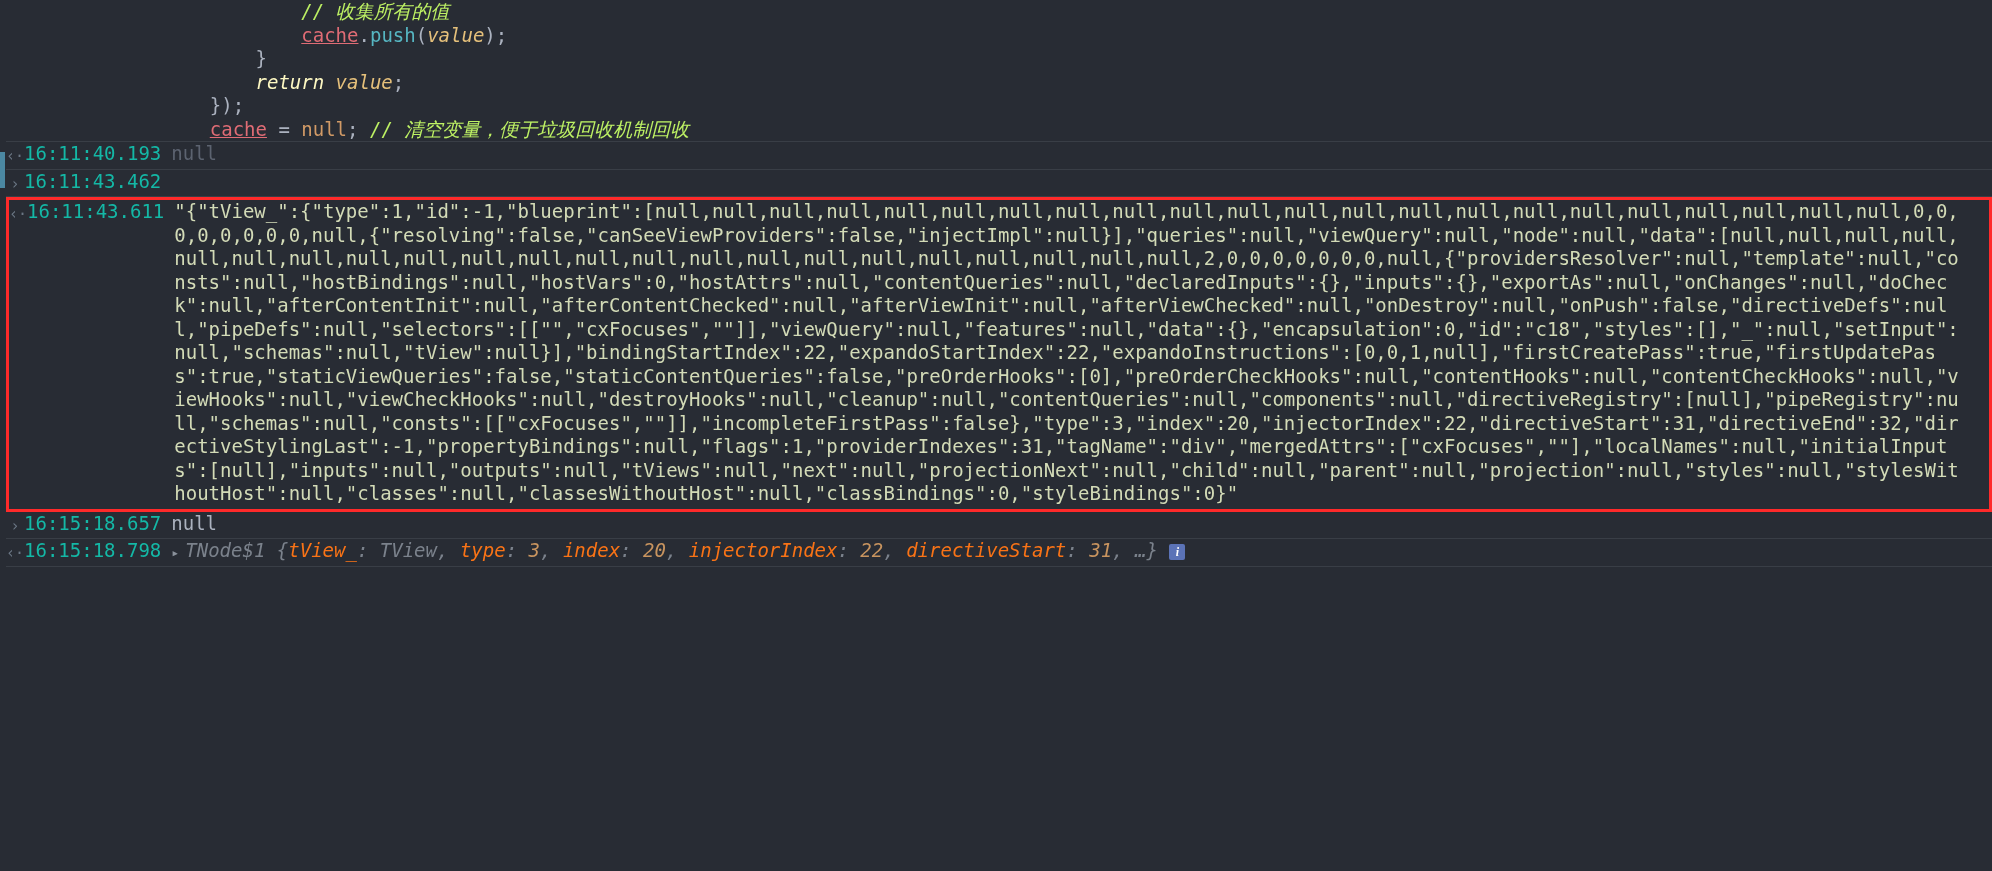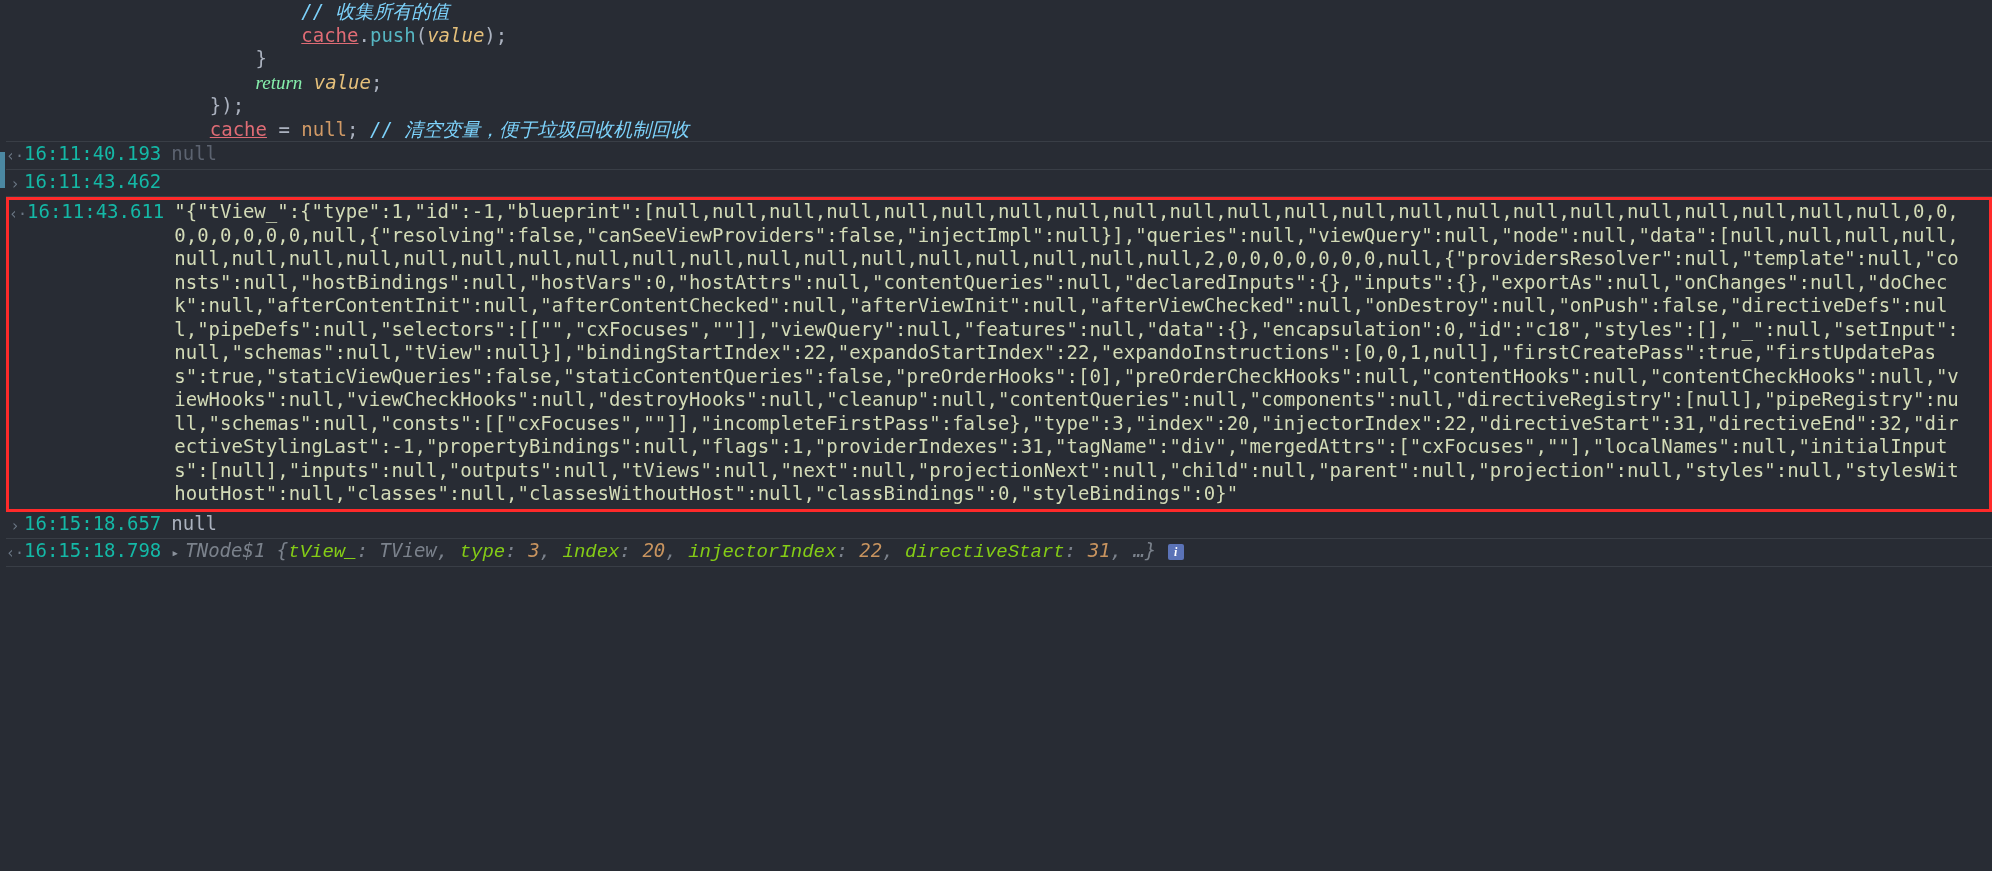--- a/index.html
+++ b/index.html
@@ -43,43 +43,43 @@
     white-space: pre-wrap;
     word-break: break-all;
     overflow-wrap: anywhere;
     padding-right: 30px;
   }
   .divider {
     border-top: 1px solid #393e46;
     margin: 0;
   }
   
-  .tok-i { color: #86efac; font-style: italic; font-family: Liberation Serif, serif; }                     
+  .tok-i { color: #fef9c3; font-style: italic; }                     
   .tok-obj { color: #e06c75; text-decoration: underline; }                   
   .tok-fn { color: #56b6c2; }                    
   .tok-p { color: #abb2bf; }                     
   .tok-v { color: #e5c07b; font-style: italic; }                     
   .tok-null { color: #d19a66; }                  
-  .tok-cm { color: #7dd3fc; font-style: italic; }
+  .tok-cm { color: #bef264; font-style: italic; }
 
   .undef { color: #5c6370; }
   .strcolor { color: #d3dbb7; }
 
   .redbox { border: 3px solid #ff2a2a; }
   .redbox .content { padding-bottom: 3px; }
 
   
   .chev {
     display: inline-block;
     width: 14px;
     color: #8a919b;
     font-size: 13px;
   }
   .obj-type { color: #7b828c; font-style: italic; }
-  .obj-key { color: #84cc16; font-style: italic; font-family: Liberation Mono, monospace; }
+  .obj-key { color: #f97316; font-style: italic; }
   .obj-type2 { color: #7b828c; font-style: italic; }
   .obj-num { color: #c8945f; font-style: italic; }
   .obj-brace { color: #7b828c; font-style: italic; }
   .info-badge {
     display: inline-block;
     width: 16px; height: 16px;
     background: #5b73b7;
     color: #fff;
     font-family: serif;
     font-weight: bold;

